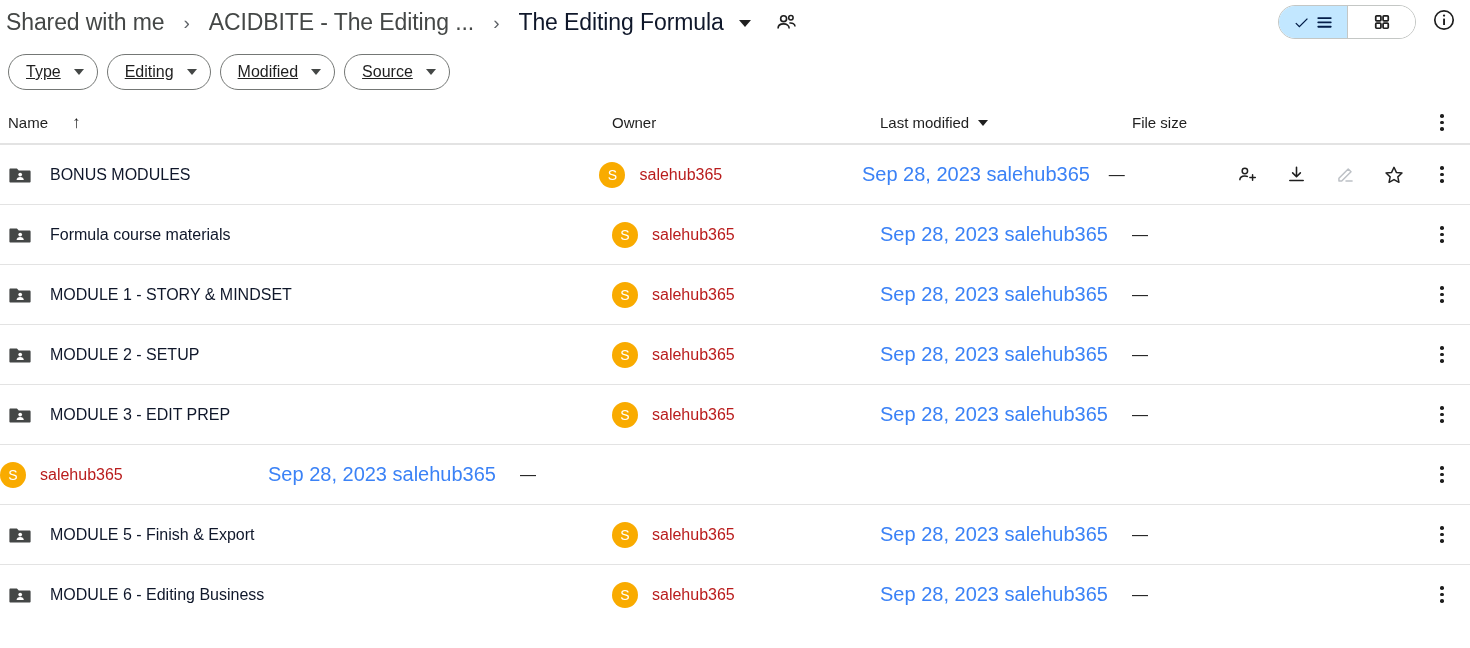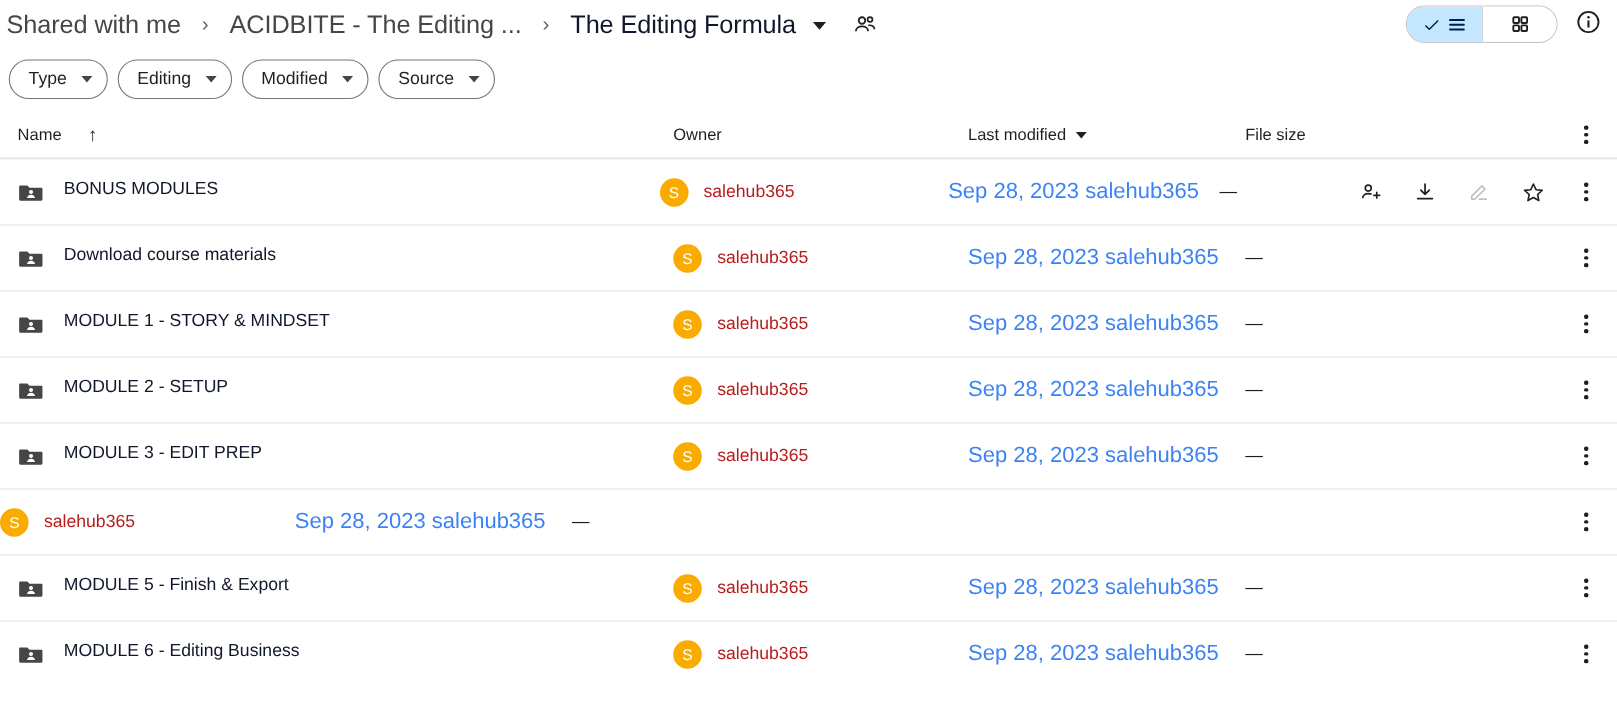--- a/index.html
+++ b/index.html
@@ -86,20 +86,21 @@
     align-items: center;
     gap: 13px;
     height: 36px;
     padding: 0 13px 0 17px;
     border: 1px solid #747775;
     border-radius: 18px;
     background: #fff;
     font-size: 16px;
     color: #1f1f1f;
     white-space: nowrap;
+    text-decoration: underline;
   }
   .chip-caret {
     width: 0; height: 0;
     border-left: 5px solid transparent;
     border-right: 5px solid transparent;
     border-top: 6px solid #444746;
   }
 
   
   .table { width: 100%; }
@@ -108,21 +109,21 @@
     align-items: center;
     height: 60px;
     border-top: 1px solid #e3e3e3;
     padding: 0 8px 0 0;
   }
   .hrow {
     height: 42px;
     border-top: none;
     border-bottom: 1px solid #e3e3e3;
   }
-  .c-name  { width: 612px; display: flex; padding-left: 16px; }
+  .c-name  { width: 612px; display: flex; align-items: center; padding-left: 8px; }
   .c-owner { width: 268px; display: flex; align-items: center; }
   .c-mod   { width: 252px; }
   .c-size  { width: 130px; }
   .c-act   { flex: 1; display: flex; align-items: center; justify-content: flex-end; gap: 27px; padding-right: 10px; }
 
   .hcell {
     font-size: 15px;
     color: #1f1f1f;
     display: flex;
     align-items: center;
@@ -327,21 +328,21 @@
           </span>
         </div>
       </div>
       <div class="row">
         <div class="c-name">
   <svg class="folder-ico" viewBox="0 0 24 24">
     <path d="M2.5 5.6h6.4l1.9 2h10.7c.6 0 1.1.5 1.1 1.1v9.7c0 .6-.5 1.1-1.1 1.1H2.5c-.6 0-1.1-.5-1.1-1.1V6.7c0-.6.5-1.1 1.1-1.1z" fill="#444746"></path>
     <circle cx="12.2" cy="11.6" r="1.85" fill="#ffffff"></circle>
     <path d="M8.6 17.1c0-2 1.6-3.1 3.6-3.1s3.6 1.1 3.6 3.1z" fill="#ffffff"></path>
   </svg>
-<span class="fname">Download course materials</span>
+<span class="fname">Formula course materials</span>
         </div>
         <div class="c-owner">
           <span class="avatar">S</span>
           <span class="owner-name">salehub365</span>
         </div>
         <div class="c-mod"><span class="modtext">Sep 28, 2023 salehub365</span></div>
         <div class="c-size"><span class="sizetext">—</span></div>
         <div class="c-act">
           <span class="kebab">
             <i></i>

